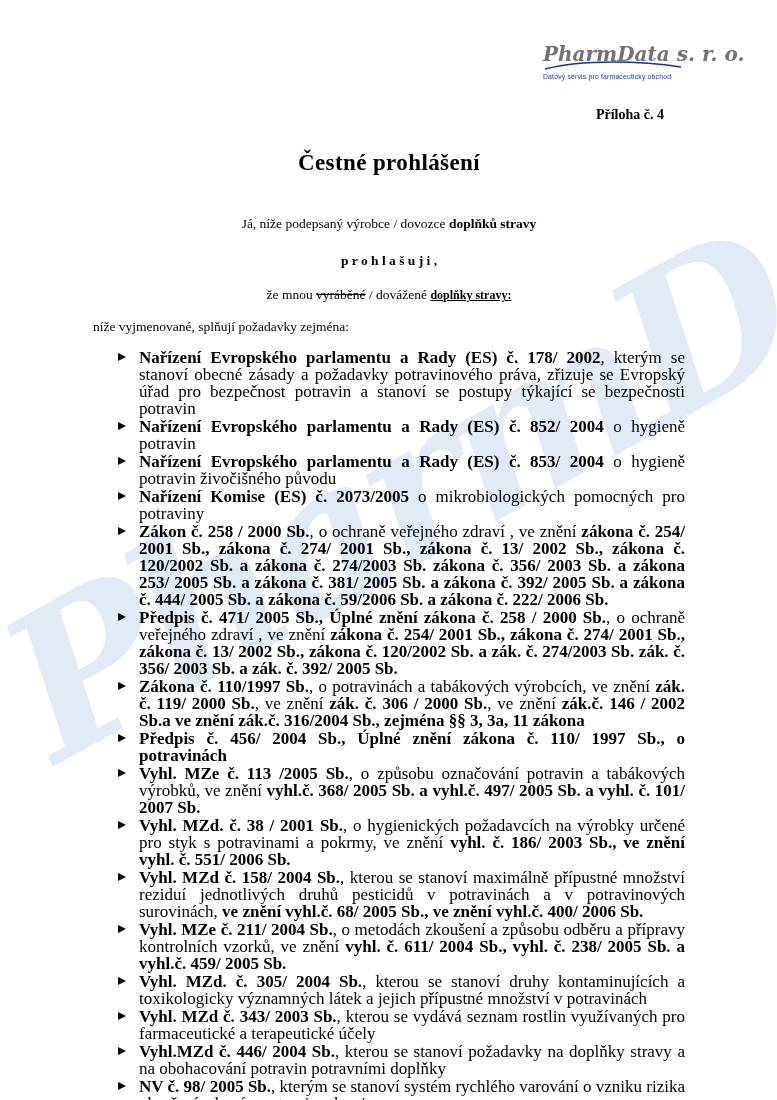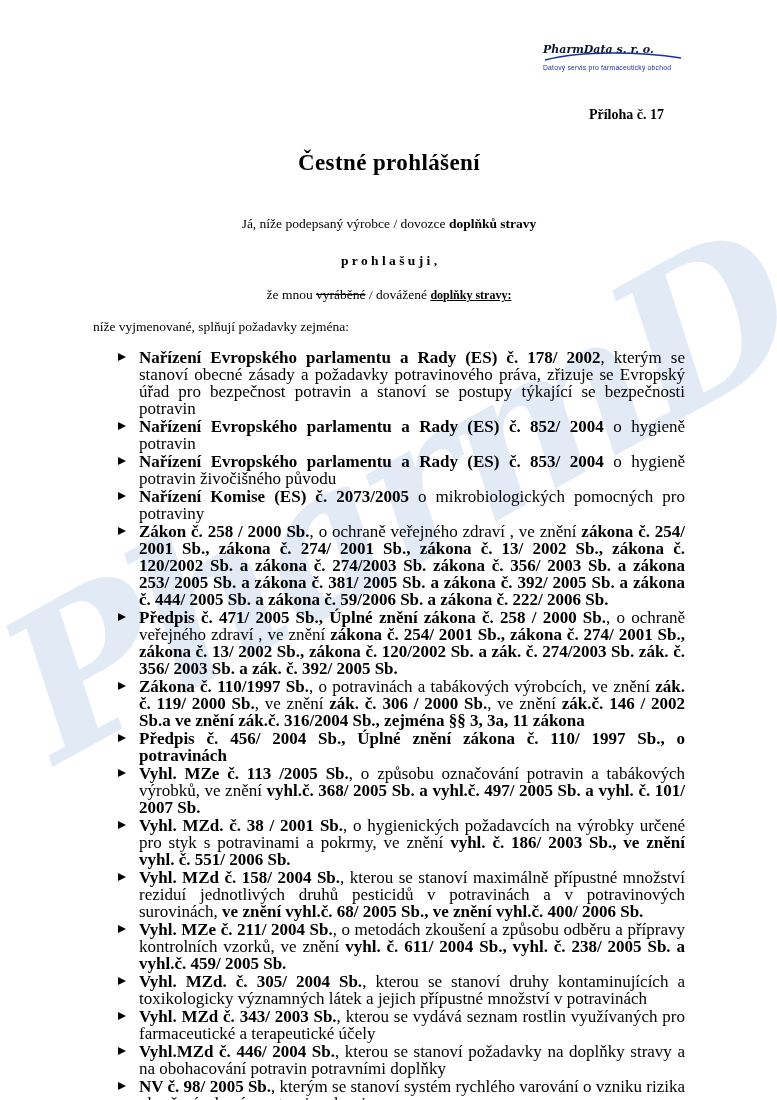--- a/index.html
+++ b/index.html
@@ -7,22 +7,22 @@
         font-family:"Liberation Serif","DejaVu Serif",serif;color:#000;}
 
   
   .watermark{position:absolute;z-index:0;left:-30px;top:400px;width:840px;text-align:center;
              transform:rotate(-29deg);font-family:"DejaVu Serif",serif;font-style:italic;font-weight:700;
              font-size:200px;line-height:1;color:#b3c9e6;opacity:.38;letter-spacing:-10px;
              white-space:nowrap;pointer-events:none;}
 
   
   .logo{position:absolute;z-index:2;top:44px;right:84px;width:150px;}
-  .logo-name{font-family:"DejaVu Serif",serif;font-style:italic;font-weight:700;font-size:11px;
-             color:#0f172a;line-height:1;white-space:nowrap;}
+  .logo-name{font-family:"DejaVu Serif",serif;font-style:italic;font-weight:700;font-size:20px;
+             color:#737373;line-height:1;white-space:nowrap;}
   .logo-swoosh{display:block;margin-top:-3px;}
   .logo-tagline{font-family:"Liberation Sans",sans-serif;font-size:6.8px;color:#1733a0;
                 margin-top:2px;letter-spacing:.2px;white-space:nowrap;}
 
   .attachment{position:absolute;z-index:2;top:107px;right:113px;font-weight:700;font-size:14px;}
 
   .content{position:relative;z-index:1;padding:150px 92px 0 93px;}
   .title{margin:0;text-align:center;font-size:23px;font-weight:700;letter-spacing:.4px;}
   .c{text-align:center;margin:0;}
   .decl{margin-top:40px;font-size:13.5px;}
@@ -48,21 +48,21 @@
   <div class="watermark">PharmData</div>
 
   <div class="logo">
     <div class="logo-name">PharmData s. r. o.</div>
     <svg class="logo-swoosh" width="140" height="10" viewBox="0 0 140 10">
       <path d="M2 8 C 40 -2, 100 0, 138 6" stroke="#1733a0" stroke-width="1.6" fill="none"></path>
     </svg>
     <div class="logo-tagline">Datový servis pro farmaceutický obchod</div>
   </div>
 
-  <div class="attachment">Příloha č. 17</div>
+  <div class="attachment">Příloha č. 4</div>
 
   <main class="content">
     <h1 class="title">Čestné prohlášení</h1>
 
     <p class="c decl"><span>Já, níže podepsaný výrobce / dovozce </span><span class="b">doplňků stravy</span></p>
     <p class="c proh">p r o h l a š u j i ,</p>
     <p class="c subj"><span>že mnou </span><span class="strike">vyráběné</span><span> / dovážené </span><span class="big">doplňky stravy:</span></p>
     <p class="lead">níže vyjmenované, splňují požadavky zejména:</p>
 
     <ul class="reg-list">

